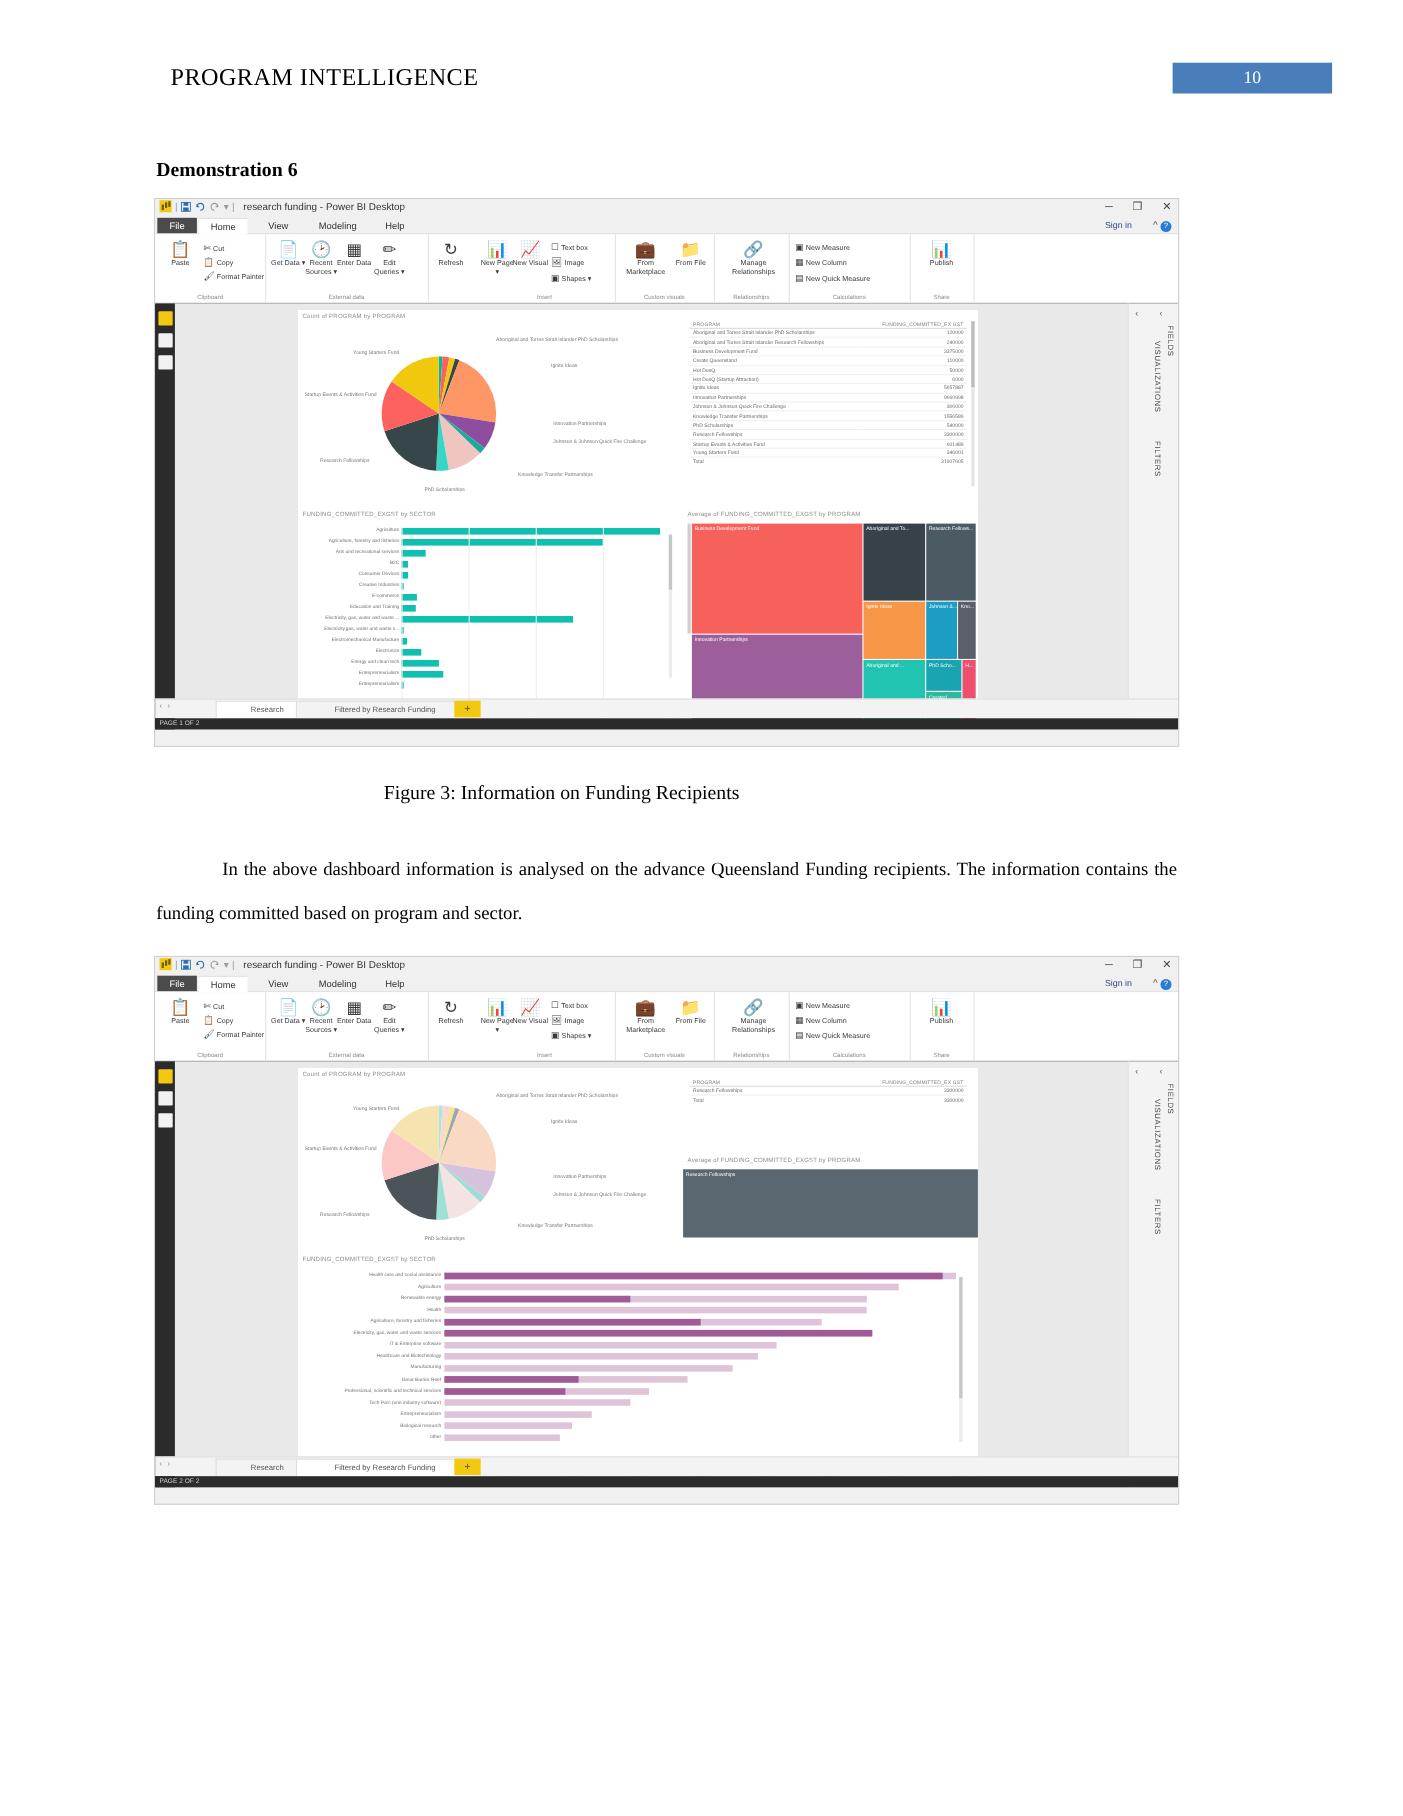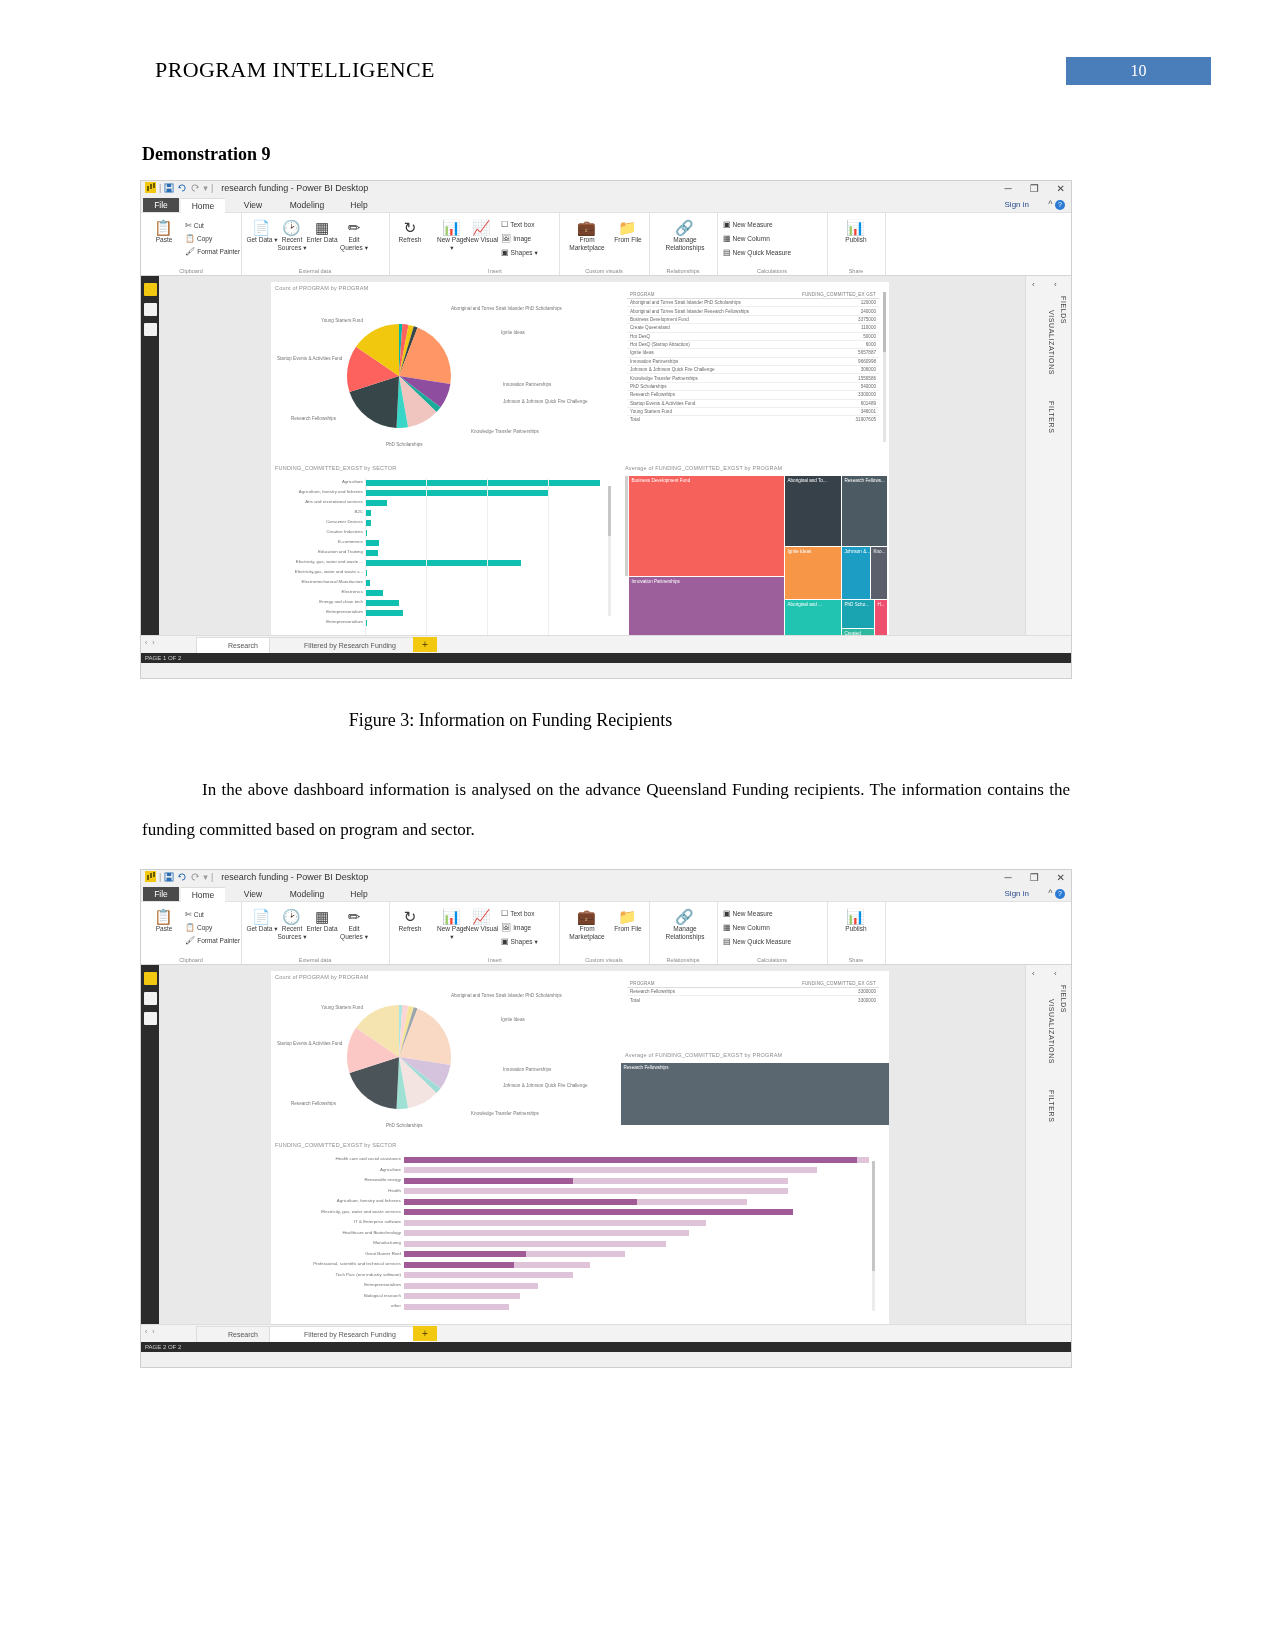--- a/index.html
+++ b/index.html
@@ -152,21 +152,21 @@
 
 <div class="page">
 
   <div class="doc-header">
     <div class="doc-title">PROGRAM INTELLIGENCE</div>
     <div class="page-number-box">
       <span>10</span>
     </div>
   </div>
 
-  <div class="section-heading">Demonstration 9</div>
+  <div class="section-heading">Demonstration 6</div>
 
   <div class="pbi pbi-1">
 
     <div class="titlebar">
       <div class="tb-left">
         <span class="app-logo"></span>
         <span class="sep">|</span>
         <svg width="10" height="10" viewBox="0 0 16 16">
             <rect x="1.5" y="1.5" width="13" height="13" fill="none" stroke="#2a6db5" stroke-width="1.3"></rect>
             <rect x="4.5" y="1.5" width="7" height="5" fill="#2a6db5"></rect>

